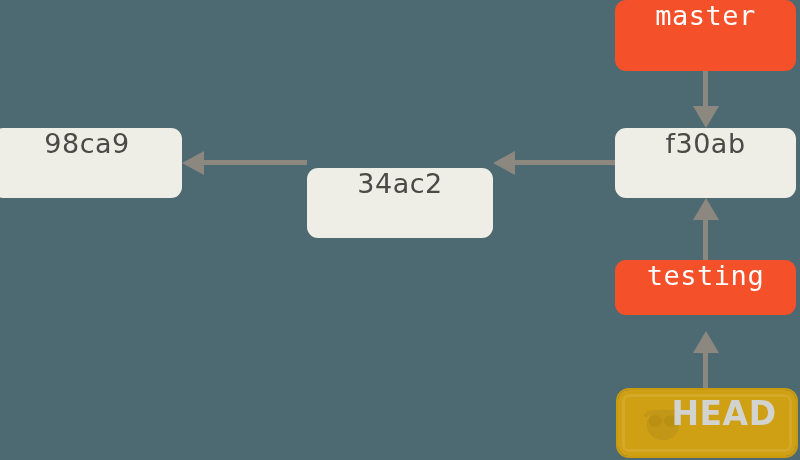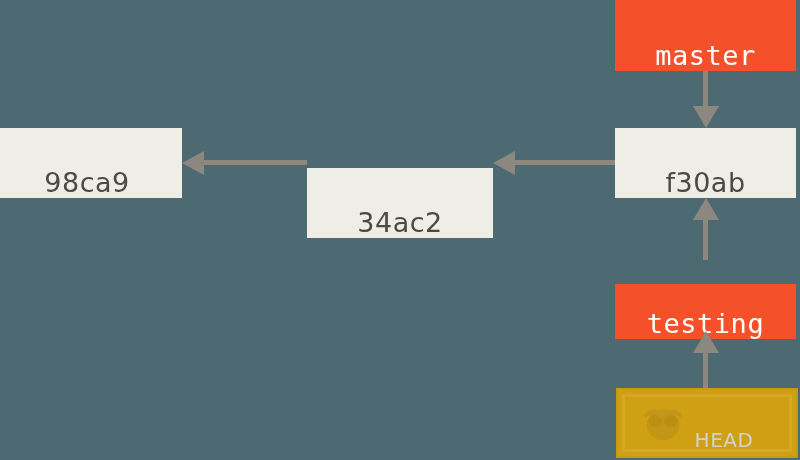--- a/index.html
+++ b/index.html
@@ -18,23 +18,24 @@
     width: 800px;
     height: 460px;
     background: #4d6a72;
   }
 
   
   .box {
     position: absolute;
     box-sizing: border-box;
     display: flex;
-    align-items: flex-end;
+    align-items: flex-start;
     justify-content: center;
     letter-spacing: 0.5px;
+    border-radius: 11px;
   }
 
   
   .commit {
     background: #eeeee6;
     color: #4a4a46;
     font-family: "DejaVu Sans", "Liberation Sans", sans-serif;
     font-size: 27px;
     font-weight: 400;
     height: 70px;
@@ -50,22 +51,22 @@
   }
 
   
   .head {
     background: #cfa014;
     border: 4px solid #cfa014;
     outline: 2px solid #c99a10;
     box-shadow: inset 0 0 0 3px #d4a829;
     color: #d2d2cf;
     font-family: "DejaVu Sans", "Liberation Sans", sans-serif;
-    font-size: 20px;
-    font-weight: 400;
+    font-size: 33px;
+    font-weight: 700;
   }
   .head .head-label {
     position: relative;
     z-index: 2;
     padding-left: 34px;
   }
   .head-face {
     position: absolute;
     left: 18px;
     top: 50%;
@@ -152,21 +153,21 @@
   </div>
 
   <div class="box commit" style="left:615px; top:128px; width:181px;">
     <span>f30ab</span>
   </div>
 
   <div class="arrow-v" style="left:703px; top:215px; height:45px;">
     <span class="tri-up"></span>
   </div>
 
-  <div class="box branch" style="left:615px; top:260px; width:181px; height:55px;margin-top:24px;">
+  <div class="box branch" style="left:615px; top:260px; width:181px; height:55px;">
     <span>testing</span>
   </div>
 
   <div class="arrow-v" style="left:703px; top:348px; height:42px;">
     <span class="tri-up"></span>
   </div>
 
   <div class="box head" style="left:618px; top:390px; width:178px; height:66px;">
     <svg class="head-face" viewBox="0 0 48 48">
       <ellipse cx="24" cy="26" rx="17" ry="16" fill="#b8901a"></ellipse>

